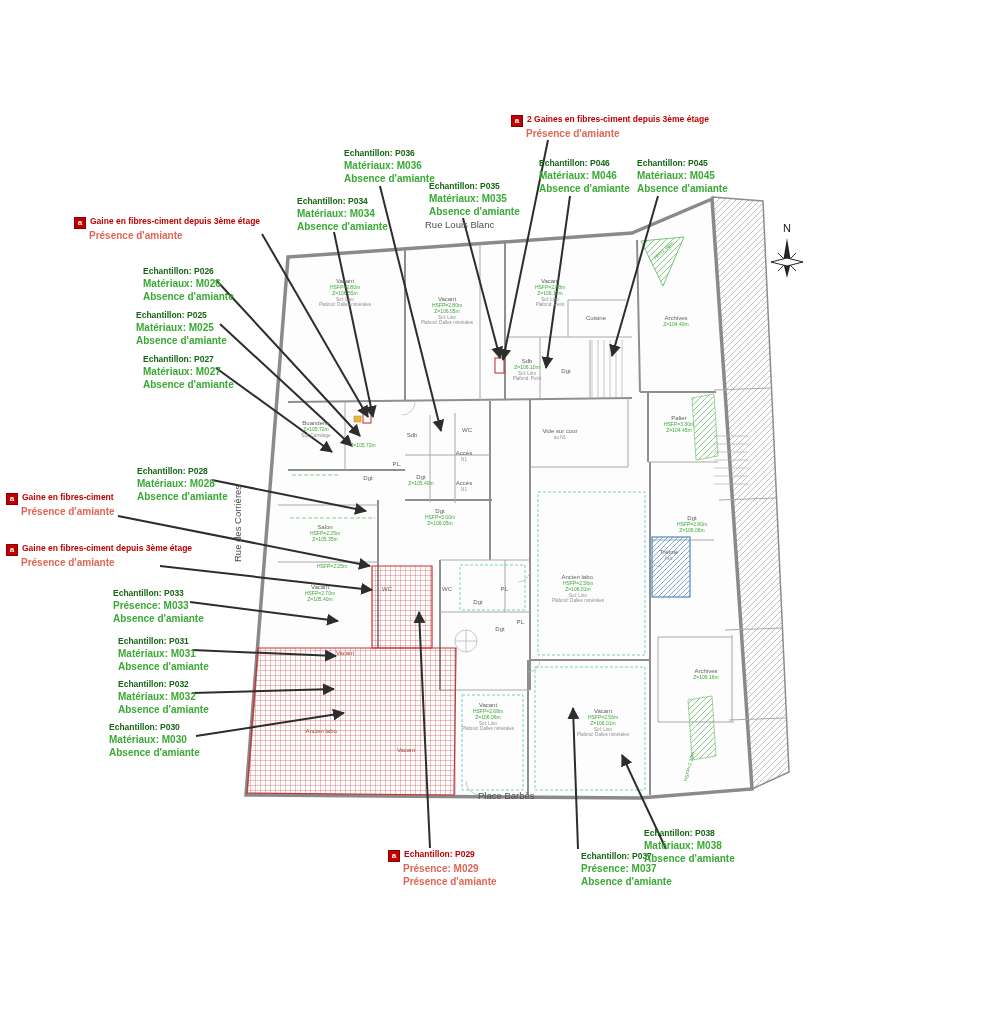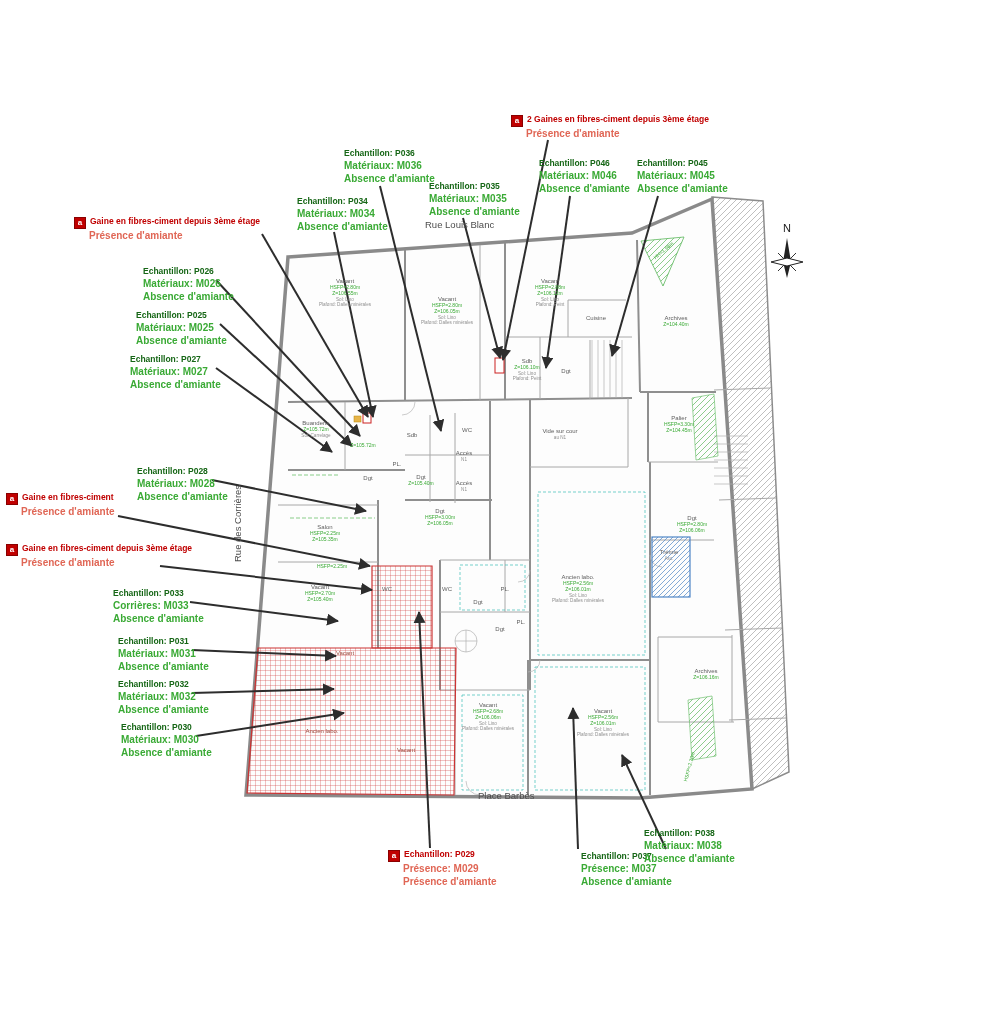--- a/index.html
+++ b/index.html
@@ -324,54 +324,54 @@
 <div class="ann" style="left:143px;top:266px">
   <div class="t">Echantillon: P026</div>
   <div class="l">Matériaux: M026</div>
   <div class="l">Absence d'amiante</div>
 </div>
 <div class="ann" style="left:136px;top:310px">
   <div class="t">Echantillon: P025</div>
   <div class="l">Matériaux: M025</div>
   <div class="l">Absence d'amiante</div>
 </div>
-<div class="ann" style="left:130px;top:354px">
+<div class="ann" style="left:143px;top:354px">
   <div class="t">Echantillon: P027</div>
   <div class="l">Matériaux: M027</div>
   <div class="l">Absence d'amiante</div>
 </div>
 <div class="ann" style="left:137px;top:466px">
   <div class="t">Echantillon: P028</div>
   <div class="l">Matériaux: M028</div>
   <div class="l">Absence d'amiante</div>
 </div>
 <div class="ann red" style="left:6px;top:492px">
   <div class="t"><span class="aicon">a</span><span>Gaine en fibres-ciment</span></div>
   <div class="l ind">Présence d'amiante</div>
 </div>
 <div class="ann red" style="left:6px;top:543px">
   <div class="t"><span class="aicon">a</span><span>Gaine en fibres-ciment depuis 3ème étage</span></div>
   <div class="l ind">Présence d'amiante</div>
 </div>
 <div class="ann" style="left:113px;top:588px">
   <div class="t">Echantillon: P033</div>
-  <div class="l">Corrières: M033</div>
+  <div class="l">Présence: M033</div>
   <div class="l">Absence d'amiante</div>
 </div>
 <div class="ann" style="left:118px;top:636px">
   <div class="t">Echantillon: P031</div>
   <div class="l">Matériaux: M031</div>
   <div class="l">Absence d'amiante</div>
 </div>
 <div class="ann" style="left:118px;top:679px">
   <div class="t">Echantillon: P032</div>
   <div class="l">Matériaux: M032</div>
   <div class="l">Absence d'amiante</div>
 </div>
-<div class="ann" style="left:121px;top:722px">
+<div class="ann" style="left:109px;top:722px">
   <div class="t">Echantillon: P030</div>
   <div class="l">Matériaux: M030</div>
   <div class="l">Absence d'amiante</div>
 </div>
 
 <div class="ann" style="left:344px;top:148px">
   <div class="t">Echantillon: P036</div>
   <div class="l">Matériaux: M036</div>
   <div class="l">Absence d'amiante</div>
 </div>

